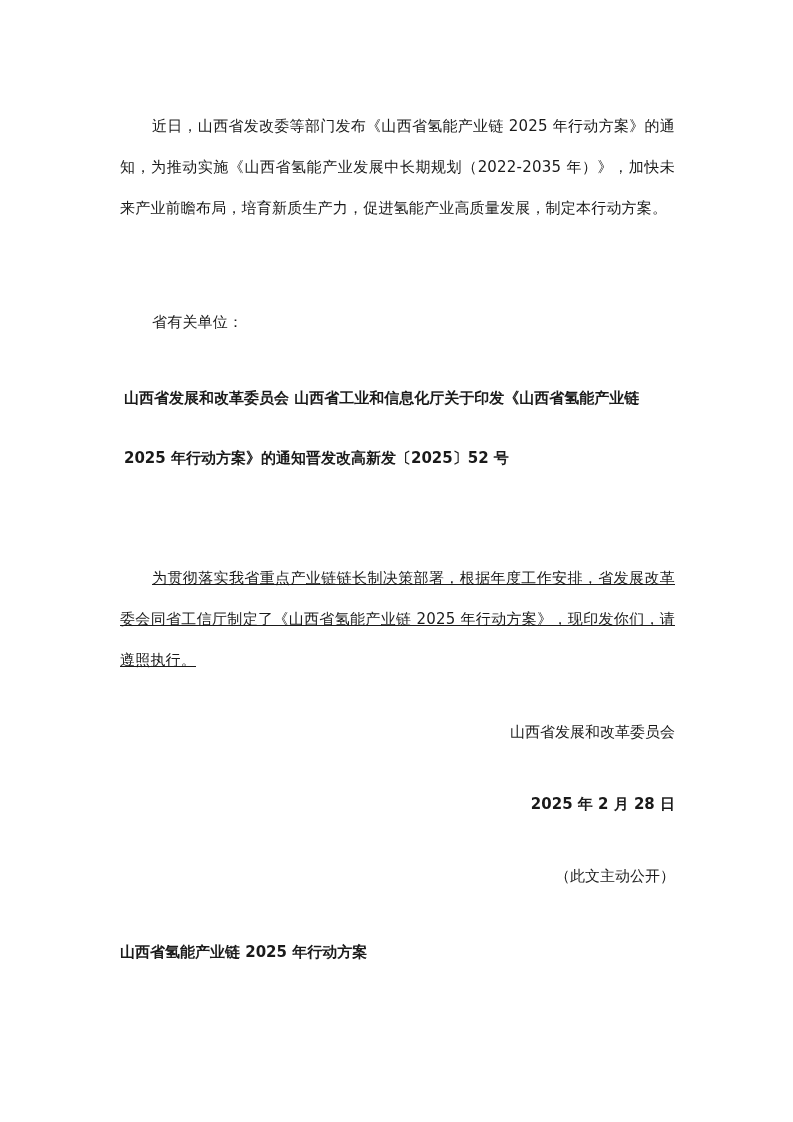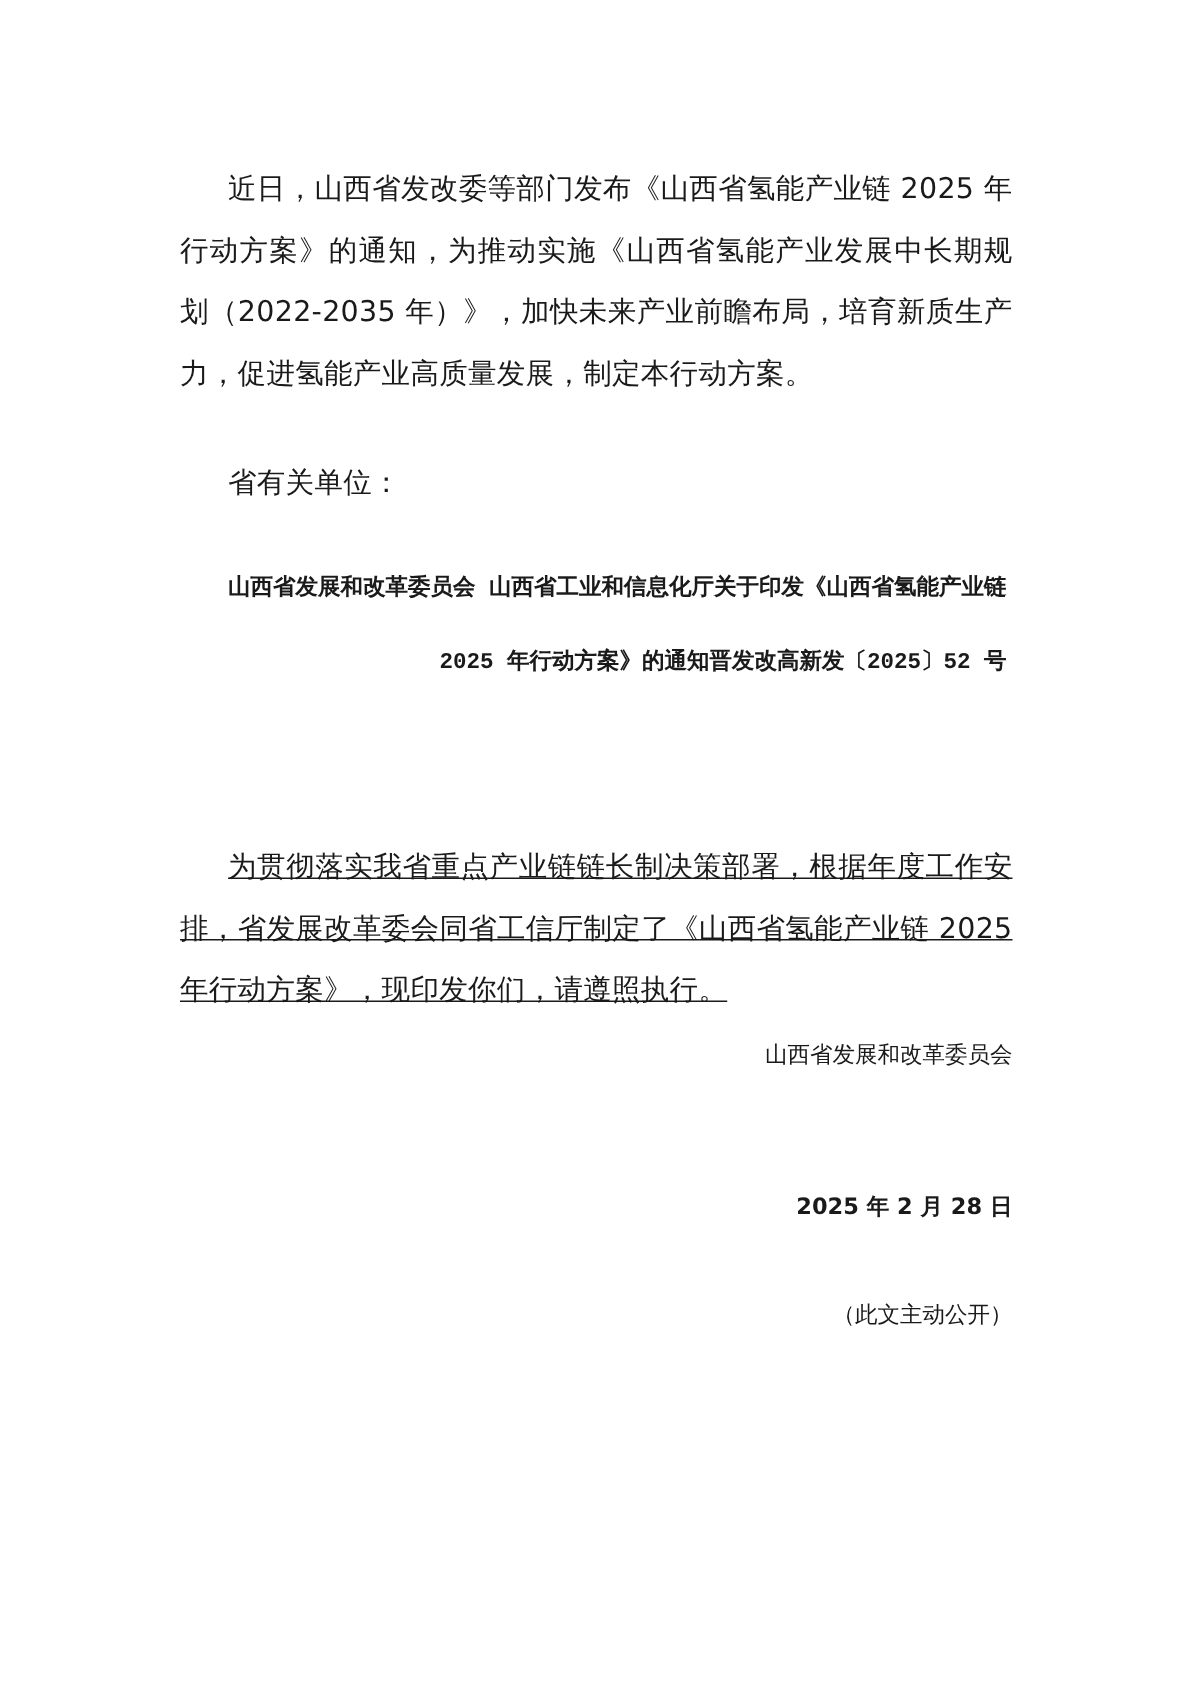--- a/index.html
+++ b/index.html
@@ -18,37 +18,36 @@
     .page {
       position: absolute;
       left: 0; top: 0;
       width: 793px;
       height: 1122px;
     }
     .para {
       position: absolute;
       left: 120px;
       width: 555px;
-      font-size: 19px;
+      font-size: 15px;
       line-height: 41px;
       margin: 0;
       text-align: justify;
       letter-spacing: 0.2px;
     }
     .indent { text-indent: 32px; }
     .center-bold {
       position: absolute;
       left: 120px;
       width: 555px;
       font-size: 15px;
-      line-height: 49px;
+      line-height: 60px;
       font-weight: bold;
-      text-align: right;
+      text-align: left;
       margin: 0;
-      font-family: Liberation Mono, monospace;
     }
     .right {
       position: absolute;
       right: 118px;
       font-size: 15px;
       line-height: 24px;
       margin: 0;
       text-align: right;
     }
   </style>
@@ -59,20 +58,21 @@
 
   <p class="para indent" style="top:106px;">近日，山西省发改委等部门发布《山西省氢能产业链 2025 年行动方案》的通知，为推动实施《山西省氢能产业发展中长期规划（2022-2035 年）》，加快未来产业前瞻布局，培育新质生产力，促进氢能产业高质量发展，制定本行动方案。</p>
 
   <p class="para indent" style="top:302px;">省有关单位：</p>
 
   <p class="center-bold" style="top:368px; padding: 0 4px; box-sizing: border-box;">山西省发展和改革委员会 山西省工业和信息化厅关于印发《山西省氢能产业链 2025 年行动方案》的通知晋发改高新发〔2025〕52 号</p>
 
 
   <p class="para indent" style="top:558px;text-decoration:underline;">为贯彻落实我省重点产业链链长制决策部署，根据年度工作安排，省发展改革委会同省工信厅制定了《山西省氢能产业链 2025 年行动方案》，现印发你们，请遵照执行。</p>
 
-  <p class="right" style="top:691px;margin-left:33px;">山西省发展和改革委员会</p>
+  <p class="right" style="top:720px;margin-left:33px;">山西省发展和改革委员会</p>
 
   <p class="right" style="top:792px;font-weight:bold;">2025 年 2 月 28 日</p>
 
   <p class="right" style="top:864px;">（此文主动公开）</p>
 
+  <p class="center-bold" style="top:922px;">山西省氢能产业链 2025 年行动方案</p>
 
 </div>
 
 </body></html>

